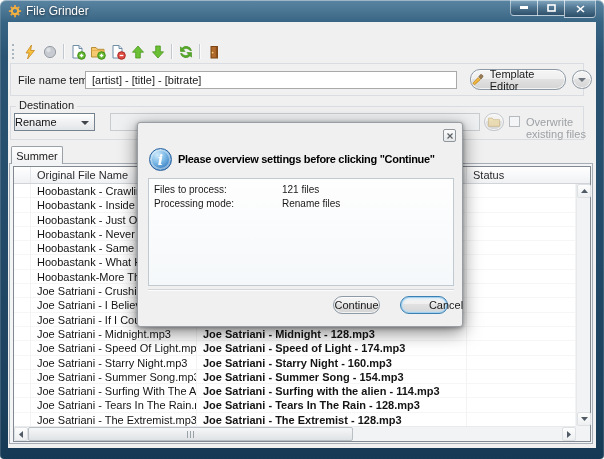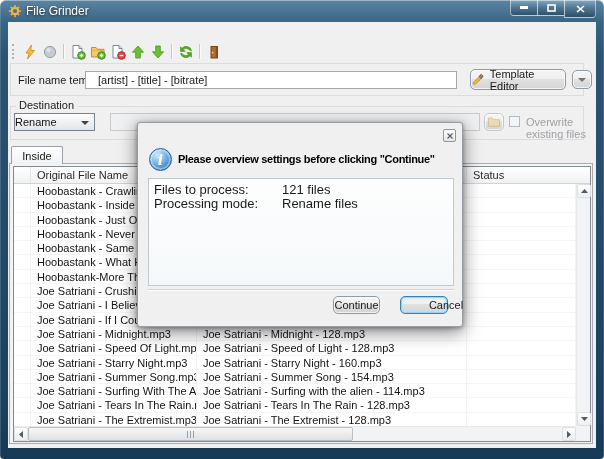--- a/index.html
+++ b/index.html
@@ -29,23 +29,23 @@
 
   .toolbar{position:absolute;left:0;top:19px;width:100%;height:21px;display:flex;align-items:center;padding-left:4px;}
   .grip-v{width:3px;height:15px;border-left:2px dotted #a9b6c0;margin-right:5px;}
   .tbtn{width:20px;height:20px;display:flex;align-items:center;justify-content:center;}
   .tbsep{width:2px;height:15px;border-left:1px solid #c2c8cd;border-right:1px solid #fafafa;margin:0 3px;}
 
   
   .panel-template{position:absolute;left:2px;top:41px;width:574px;height:33px;border:1px solid #d9dce0;}
   .lbl{font-size:11px;color:#1a1a1a;}
   .lbl-template{position:absolute;left:10px;top:52px;}
-  .inp{border:1px solid #a9a9a9;background:#fff;font-family:"Liberation Sans",sans-serif;font-size:11px;padding:0 12px;color:#1a1a1a;}
+  .inp{border:1px solid #a9a9a9;background:#fff;font-family:"Liberation Sans",sans-serif;font-size:11px;padding:0 6px;color:#1a1a1a;}
   .inp-template{position:absolute;left:77px;top:49px;width:372px;height:18px;}
-  .btn{border:1px solid #8e9aa5;border-radius:5px;font-size:11px;color:#1a1a1a;
+  .btn{border:1px solid #8e9aa5;border-radius:10px;font-size:11px;color:#1a1a1a;
        background:linear-gradient(180deg,#f5f5f5 0%,#efefef 45%,#e2e2e2 46%,#d4d4d4 100%);
        box-shadow:inset 0 0 0 1px rgba(255,255,255,.7);display:flex;align-items:center;justify-content:center;gap:5px;}
   .btn-template-editor{position:absolute;left:462px;top:47px;width:96px;height:21px;}
   .btn-dd{position:absolute;left:564px;top:48px;width:20px;height:19px;}
   .chev{width:0;height:0;border-left:4px solid transparent;border-right:4px solid transparent;border-top:4px solid #6e7780;}
 
   
   .grp-dest{position:absolute;left:2px;top:84px;width:574px;height:34px;border:1px solid #d9dce0;}
   .grp-dest-label{position:absolute;left:8px;top:77px;background:#f0f0f0;padding:0 3px;}
   .combo{position:absolute;left:6px;top:91px;width:81px;height:18px;border:1px solid #76828e;
@@ -60,21 +60,21 @@
   
   .tab{position:absolute;left:3px;top:124px;width:52px;height:18px;border:1px solid #9aa0a8;border-bottom:none;border-radius:2px 2px 0 0;
        background:linear-gradient(180deg,#fdfdfd,#f1f2f4);font-size:11px;color:#1a1a1a;display:flex;align-items:center;justify-content:center;z-index:2;}
   .tabpanel{position:absolute;left:1px;top:141px;width:584px;height:281px;border:1px solid #a7adb5;background:#f3f4f6;}
   .listview{position:absolute;left:5px;top:144px;width:578px;height:276px;border:1px solid #838990;background:#fff;z-index:1;}
   .lv-header{position:absolute;left:0;top:0;right:0;height:17px;display:flex;
              background:linear-gradient(180deg,#ffffff,#f6f7f9 60%,#eff1f3);border-bottom:1px solid #d0d4d8;}
   .hc{font-size:11px;color:#2a2a2a;display:flex;align-items:center;padding-left:6px;border-right:1px solid #e4e7ea;overflow:hidden;white-space:nowrap;}
   .c0{width:17px;padding-left:0;}
   .c1{width:166px;}
-  .c2{width:270px;}
+  .c2{width:270px;font-weight:bold;}
   .c3{flex:1;border-right:none;}
   .lv-body{position:absolute;left:0;top:17px;right:14px;bottom:15px;overflow:hidden;}
   .lv-row{height:14.3px;display:flex;box-shadow:inset 0 -1px 0 #f5f6f7;}
   .rc{font-size:11px;color:#141414;white-space:nowrap;overflow:hidden;padding-left:6px;line-height:14.3px;border-right:1px solid #f2f3f4;}
 
   
   .vsb{position:absolute;top:17px;right:0;width:14px;bottom:15px;background:#f2f3f5;border-left:1px solid #e7e9eb;}
   .sbtn{position:absolute;width:14px;height:14px;background:linear-gradient(180deg,#fdfdfd,#edeff1);
         border:1px solid #dde1e4;border-radius:2px;display:flex;align-items:center;justify-content:center;}
   .vsb-up{top:0;left:0;}
@@ -95,21 +95,21 @@
              background:linear-gradient(180deg,#fcfcfc,#e5e7e9);display:flex;align-items:center;justify-content:center;}
   .dlg-icon{position:absolute;left:11px;top:25px;width:23px;height:23px;border-radius:50%;
             background:radial-gradient(circle at 35% 28%,#cfeafb 0%,#7cb9e6 40%,#3a7fc1 75%,#2d6aa8 100%);
             border:1px solid #2a629e;box-shadow:inset 0 0 0 2px rgba(255,255,255,.4);
             color:#fff;font-family:"DejaVu Serif",serif;font-style:italic;font-weight:bold;font-size:14px;
             display:flex;align-items:center;justify-content:center;}
   .dlg-title{position:absolute;left:40px;top:24px;width:280px;height:24px;display:flex;align-items:center;
              font-size:11px;font-weight:bold;letter-spacing:-0.3px;color:#000;white-space:nowrap;}
   .dlg-panel{position:absolute;left:10px;top:55px;width:306px;height:108px;
              background:linear-gradient(180deg,#fefefe,#f5f8fa);border:1px solid #c2cad1;padding:4px 5px;}
-  .dlg-row{display:flex;font-size:13px;line-height:14px;color:#1a1a1a;}
+  .dlg-row{display:flex;font-size:10px;line-height:14px;color:#1a1a1a;}
   .dlg-row-label{width:128px;}
   .dlg-sep{position:absolute;left:10px;top:166px;width:306px;height:1px;background:#d4d7da;box-shadow:0 1px 0 #fcfcfc;}
   .dlg-btn-continue{position:absolute;left:195px;top:173px;width:47px;height:18px;}
   .dlg-btn-cancel{position:absolute;left:262px;top:173px;width:48px;height:18px;border-color:#3c7fb1;
                   box-shadow:inset 0 0 0 1px #9fd0f0,inset 0 0 3px 1px #bfe0f5;padding-left:44px;}
 </style>
 </head>
 <body>
 
 <div class="win">
@@ -235,21 +235,21 @@
     </div>
     <input class="inp inp-dest" disabled="" value="" style="">
     <div class="btn btn-folder">
       <svg width="14" height="12" viewBox="0 0 16 14" opacity="0.75">
         <path d="M1.5 2.5 h4.5 l1.5 1.8 H14.5 V12 H1.5 Z" fill="#ecd9a4" stroke="#c7b077"></path>
       </svg>
     </div>
     <span class="chk"></span>
     <span class="lbl chk-label">Overwrite existing files</span>
 
-    <div class="tab">Inside</div>
+    <div class="tab">Summer</div>
     <div class="tabpanel"></div>
 
     <div class="listview">
       <div class="lv-header">
         <div class="hc c0"></div>
         <div class="hc c1">Original File Name</div>
         <div class="hc c2"></div>
         <div class="hc c3">Status</div>
       </div>
       <div class="lv-body">
@@ -327,21 +327,21 @@
           <div class="lv-row">
             <div class="rc c0"></div>
             <div class="rc c1">Joe Satriani - Midnight.mp3</div>
             <div class="rc c2">Joe Satriani - Midnight - 128.mp3</div>
             <div class="rc c3"></div>
           </div>
 
           <div class="lv-row">
             <div class="rc c0"></div>
             <div class="rc c1">Joe Satriani - Speed Of Light.mp3</div>
-            <div class="rc c2">Joe Satriani - Speed of Light - 128.mp3</div>
+            <div class="rc c2">Joe Satriani - Speed of Light - 174.mp3</div>
             <div class="rc c3"></div>
           </div>
 
           <div class="lv-row">
             <div class="rc c0"></div>
             <div class="rc c1">Joe Satriani - Starry Night.mp3</div>
             <div class="rc c2">Joe Satriani - Starry Night - 160.mp3</div>
             <div class="rc c3"></div>
           </div>
 

